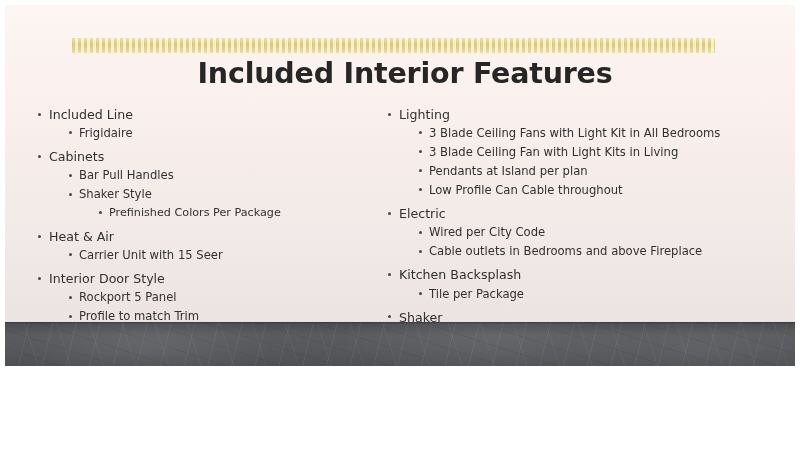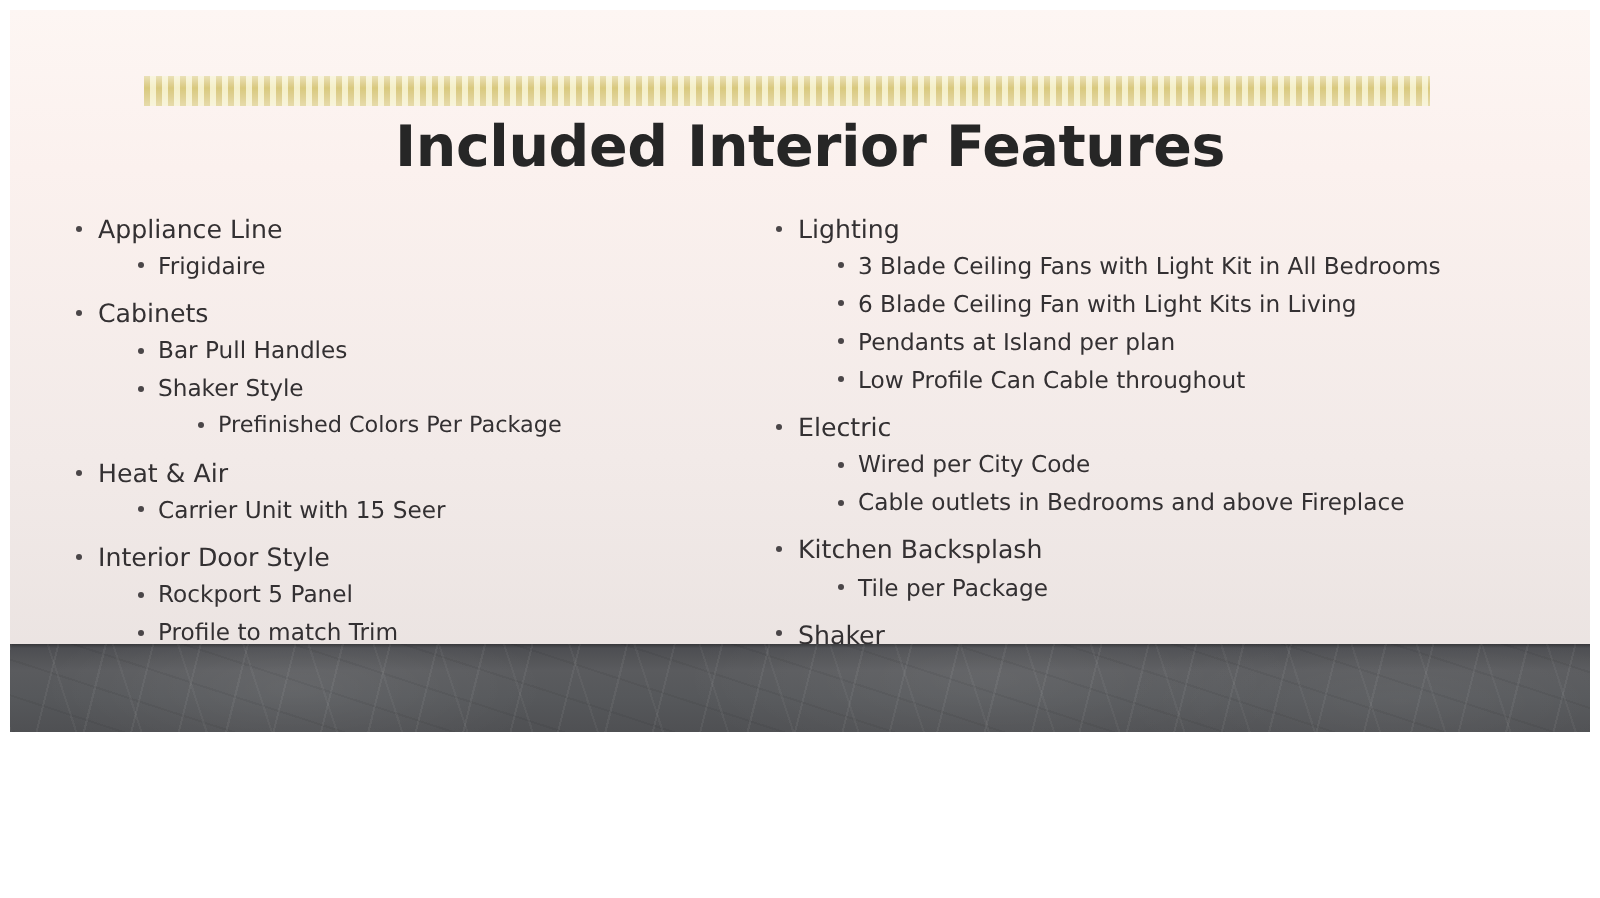--- a/index.html
+++ b/index.html
@@ -183,21 +183,21 @@
 
   <div id="ribbon"></div>
 
   <div id="title">Included Interior Features</div>
 
   <div id="columns">
 
     <div class="column left">
       <ul class="lvl1">
           <li class="node">
-            <span class="row"><span class="bullet"></span><span class="text">Appliance Line</span></span>
+            <span class="row"><span class="bullet"></span><span class="text">Included Line</span></span>
             <ul class="lvl2">
               <li class="node">
                 <span class="row"><span class="bullet"></span><span class="text">Frigidaire</span></span>
               </li>
             </ul>
           </li>
           <li class="node">
             <span class="row"><span class="bullet"></span><span class="text">Cabinets</span></span>
             <ul class="lvl2">
               <li class="node">
@@ -237,21 +237,21 @@
 
     <div class="column right">
       <ul class="lvl1">
           <li class="node">
             <span class="row"><span class="bullet"></span><span class="text">Lighting</span></span>
             <ul class="lvl2">
               <li class="node">
                 <span class="row"><span class="bullet"></span><span class="text">3 Blade Ceiling Fans with Light Kit in All Bedrooms</span></span>
               </li>
               <li class="node">
-                <span class="row"><span class="bullet"></span><span class="text">6 Blade Ceiling Fan with Light Kits in Living</span></span>
+                <span class="row"><span class="bullet"></span><span class="text">3 Blade Ceiling Fan with Light Kits in Living</span></span>
               </li>
               <li class="node">
                 <span class="row"><span class="bullet"></span><span class="text">Pendants at Island per plan</span></span>
               </li>
               <li class="node">
                 <span class="row"><span class="bullet"></span><span class="text">Low Profile Can Cable throughout</span></span>
               </li>
             </ul>
           </li>
           <li class="node">

